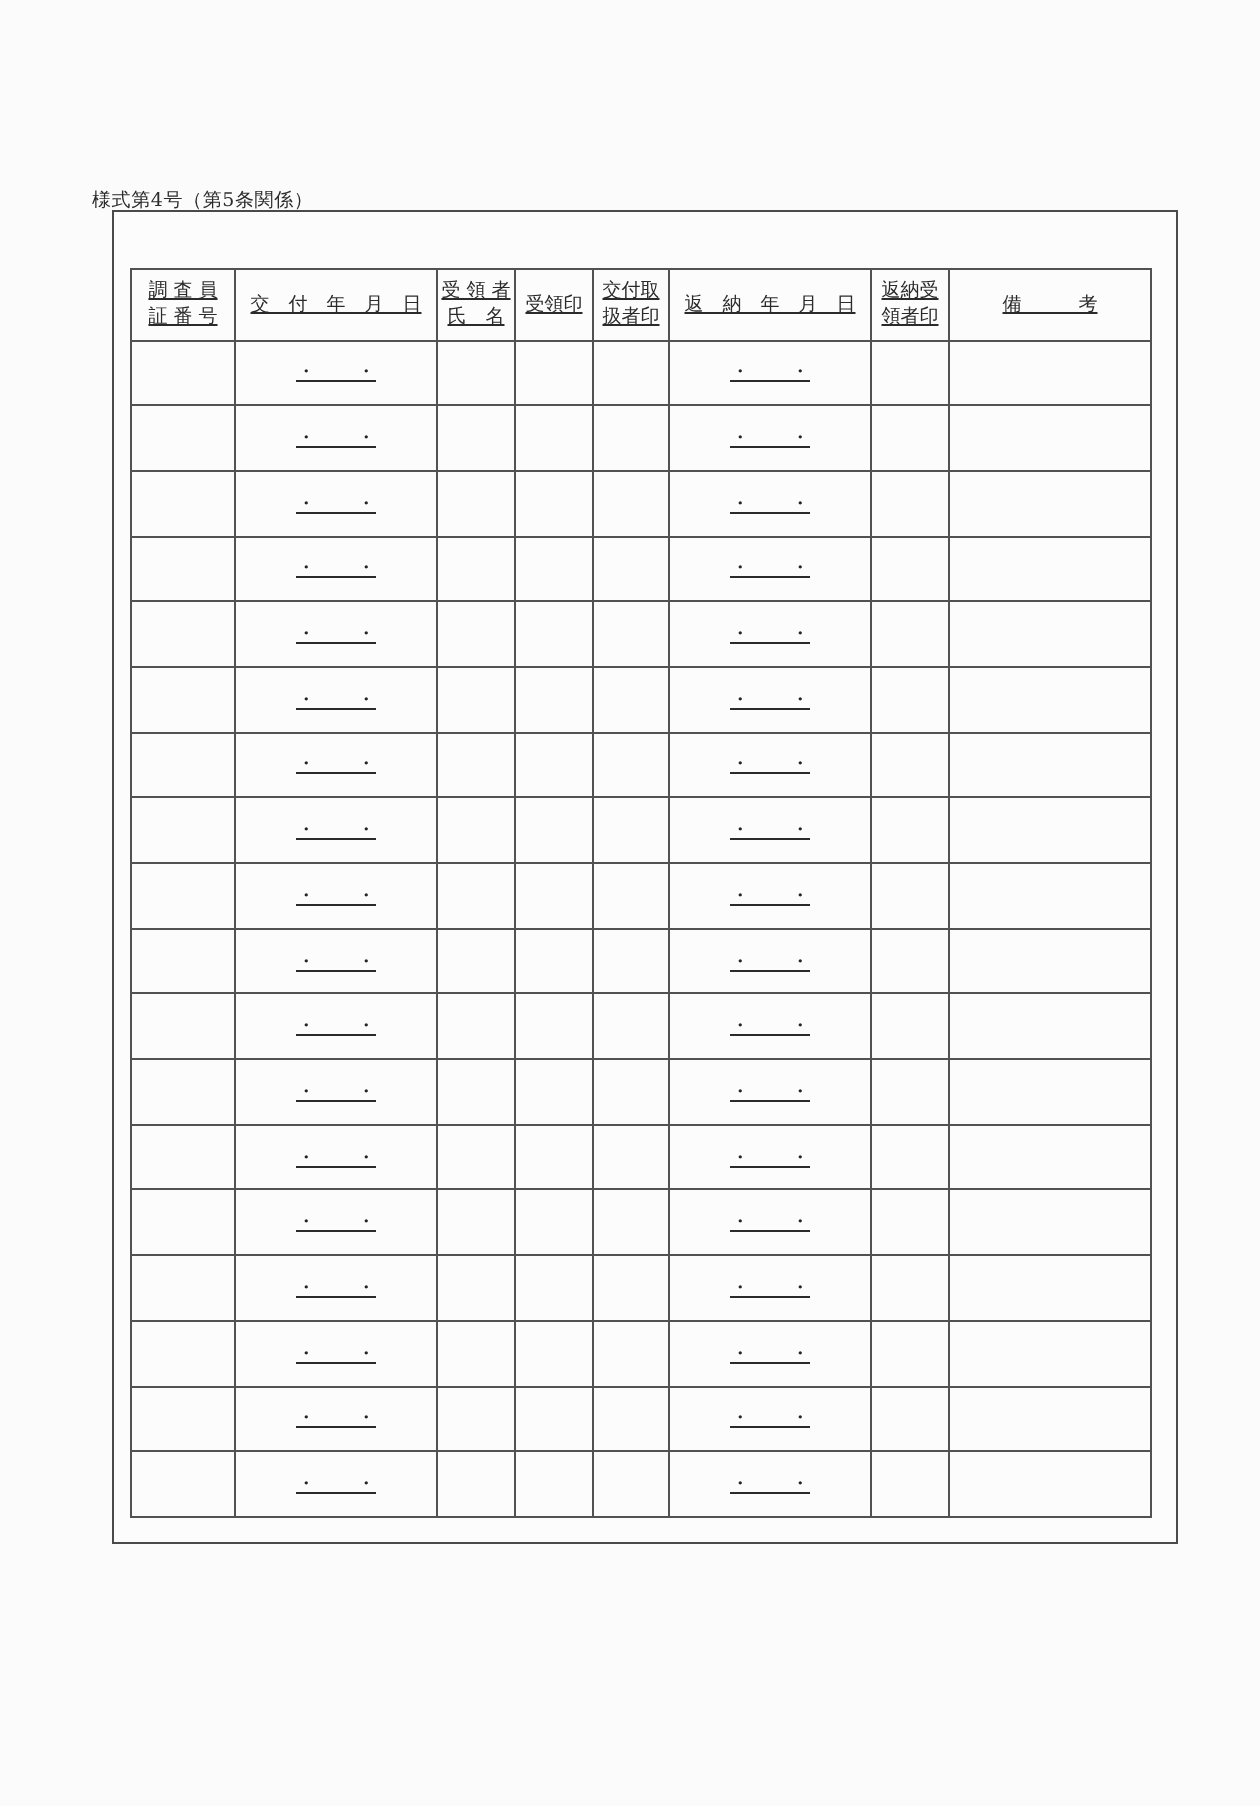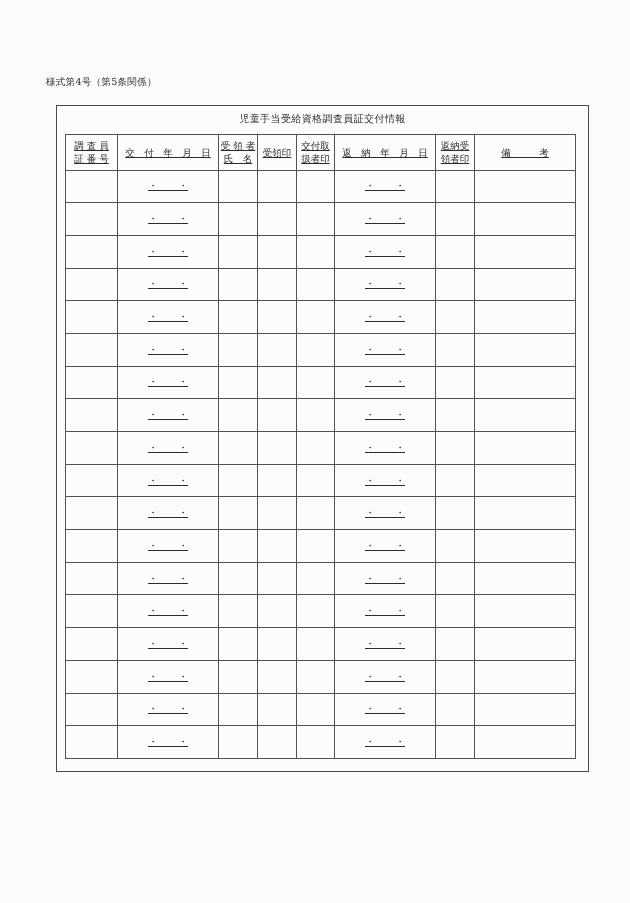--- a/index.html
+++ b/index.html
@@ -12,21 +12,21 @@
     width: 630px;
     height: 903px;
     background: #fbfbfb;
     font-family: "DejaVu Serif", "Liberation Serif", serif;
     color: #2b2b2b;
     overflow: hidden;
   }
   .form-label {
     position: absolute;
     left: 46px;
-    top: 76px;
+    top: 94px;
     font-size: 9.5px;
     letter-spacing: 0.3px;
     white-space: nowrap;
   }
   .outer-box {
     position: absolute;
     left: 56px;
     top: 105px;
     width: 531px;
     height: 665px;
@@ -89,21 +89,20 @@
 </style>
 </head>
 <body>
 
 <div class="page">
 
   <div class="form-label">様式第4号（第5条関係）</div>
 
   <div class="outer-box">
 
-    <div class="table-title">児童手当受給資格調査員証交付情報</div>
 
     <table class="form-table">
       <colgroup>
         <col class="c1">
           <col class="c2">
           <col class="c3">
           <col class="c4">
         <col class="c5">
           <col class="c6">
           <col class="c7">

